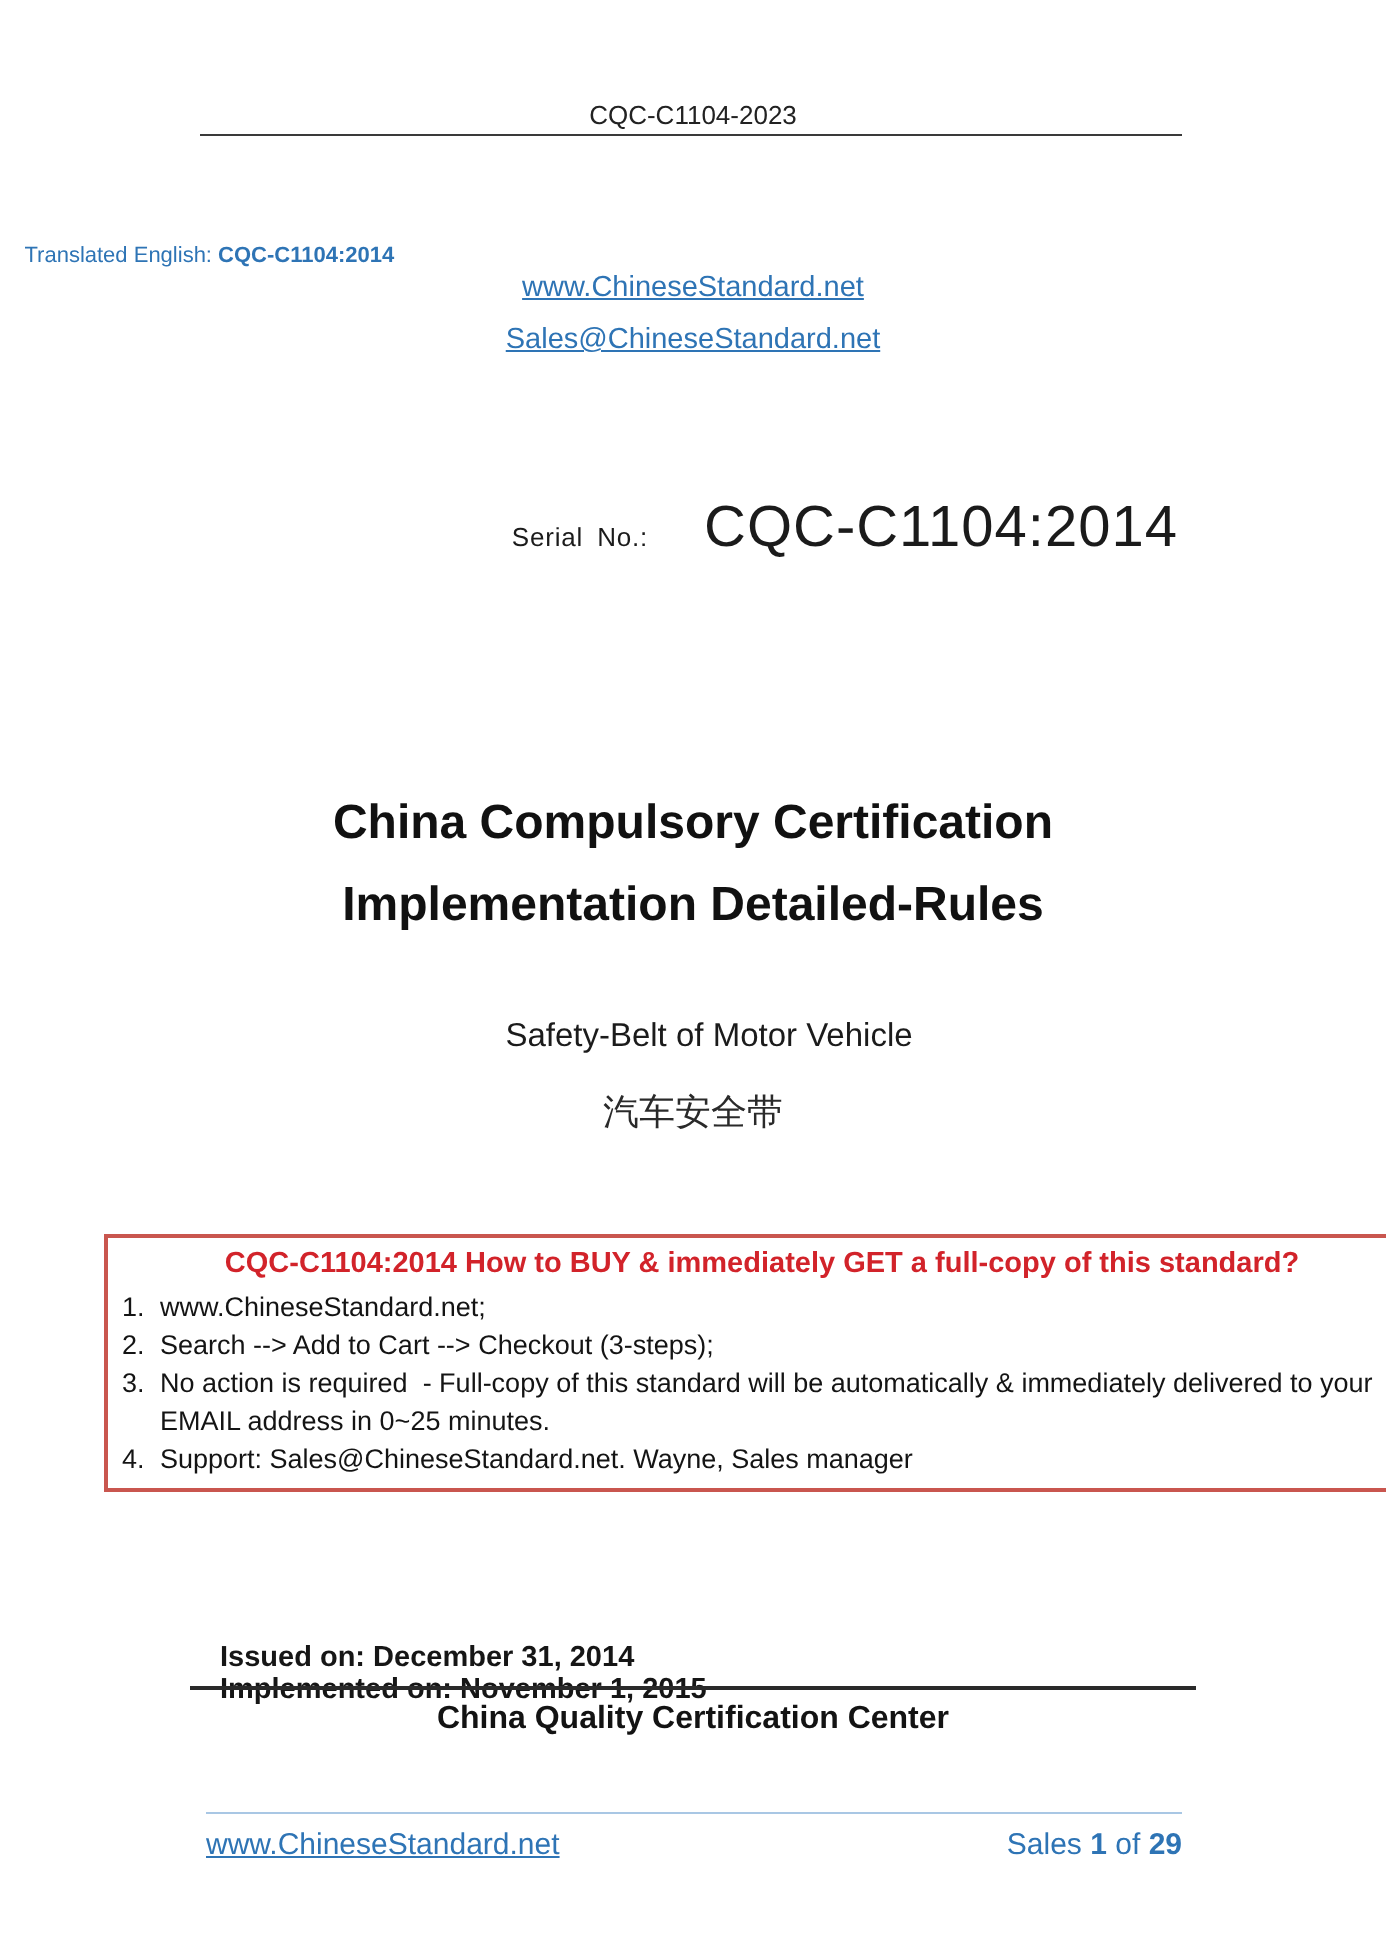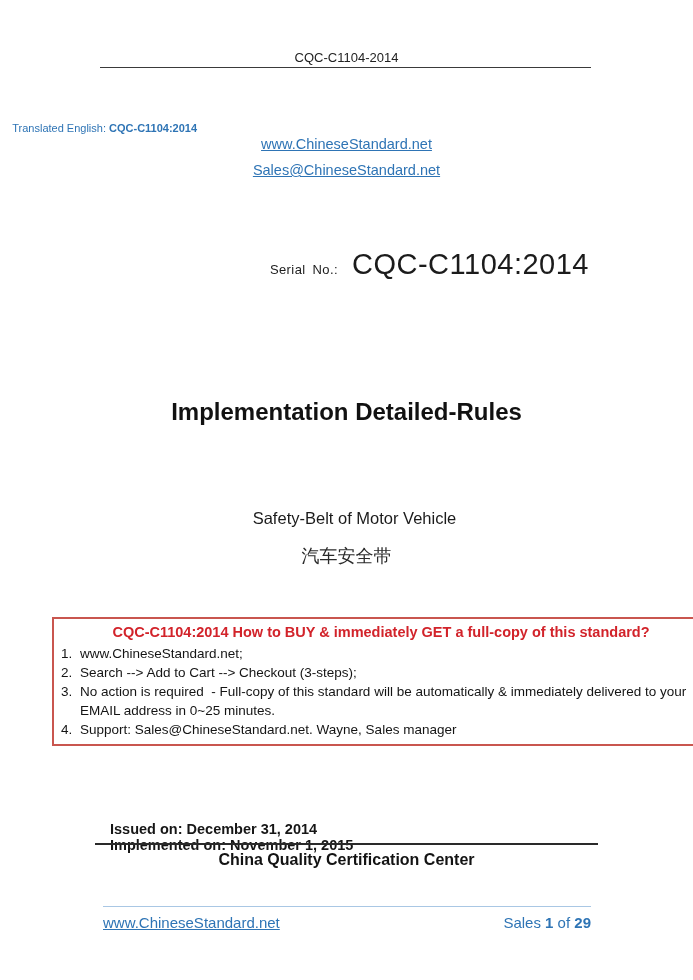--- a/index.html
+++ b/index.html
@@ -50,21 +50,21 @@
   }
   .link-www  { top: 136px; }
   .link-sales{ top: 162px; }
   .u { text-decoration: underline; cursor: pointer; }
 
   
   .serial-row {
     top: 248px; right: 104px;
     display: flex;
     align-items: baseline;
-    gap: 14px;
+    gap: 28px;
     color: #1b1b1b;
   }
   .serial-label { font-size: 13px; letter-spacing: 0.4px; word-spacing: 3px; }
   .serial-value { font-size: 29px; letter-spacing: 0.5px; }
 
   
   .main-title {
     top: 391px; left: 0; right: 0;
     text-align: center;
     font-weight: bold;
@@ -150,21 +150,21 @@
   }
   .footer-page { white-space: pre-wrap; }
   .footer-page b { font-weight: bold; }
 </style>
 </head>
 <body>
 
 <div class="page">
 
 
-  <div class="abs header-code">CQC-C1104-2014</div>
+  <div class="abs header-code">CQC-C1104-2023</div>
 
   <div class="abs rule-top"></div>
 
   <div class="abs translated-line blue">
     <span>Translated English: </span><span class="translated-code">CQC-C1104:2014</span>
   </div>
 
   <div class="abs center-link link-www">
     <span class="blue u">www.ChineseStandard.net</span>
   </div>
@@ -172,20 +172,21 @@
   <div class="abs center-link link-sales">
     <span class="blue u">Sales@ChineseStandard.net</span>
   </div>
 
   <div class="abs serial-row">
     <span class="serial-label">Serial No.:</span>
     <span class="serial-value">CQC-C1104:2014</span>
   </div>
 
   <div class="abs main-title">
+    <div>China Compulsory Certification</div>
     <div>Implementation Detailed-Rules</div>
   </div>
 
   <div class="abs subtitle-en">Safety-Belt of Motor Vehicle</div>
 
   <div class="abs subtitle-zh">汽车安全带</div>
 
   <div class="abs buy-box">
     <div class="buy-heading">CQC-C1104:2014 How to BUY &amp; immediately GET a full-copy of this standard?</div>
 

